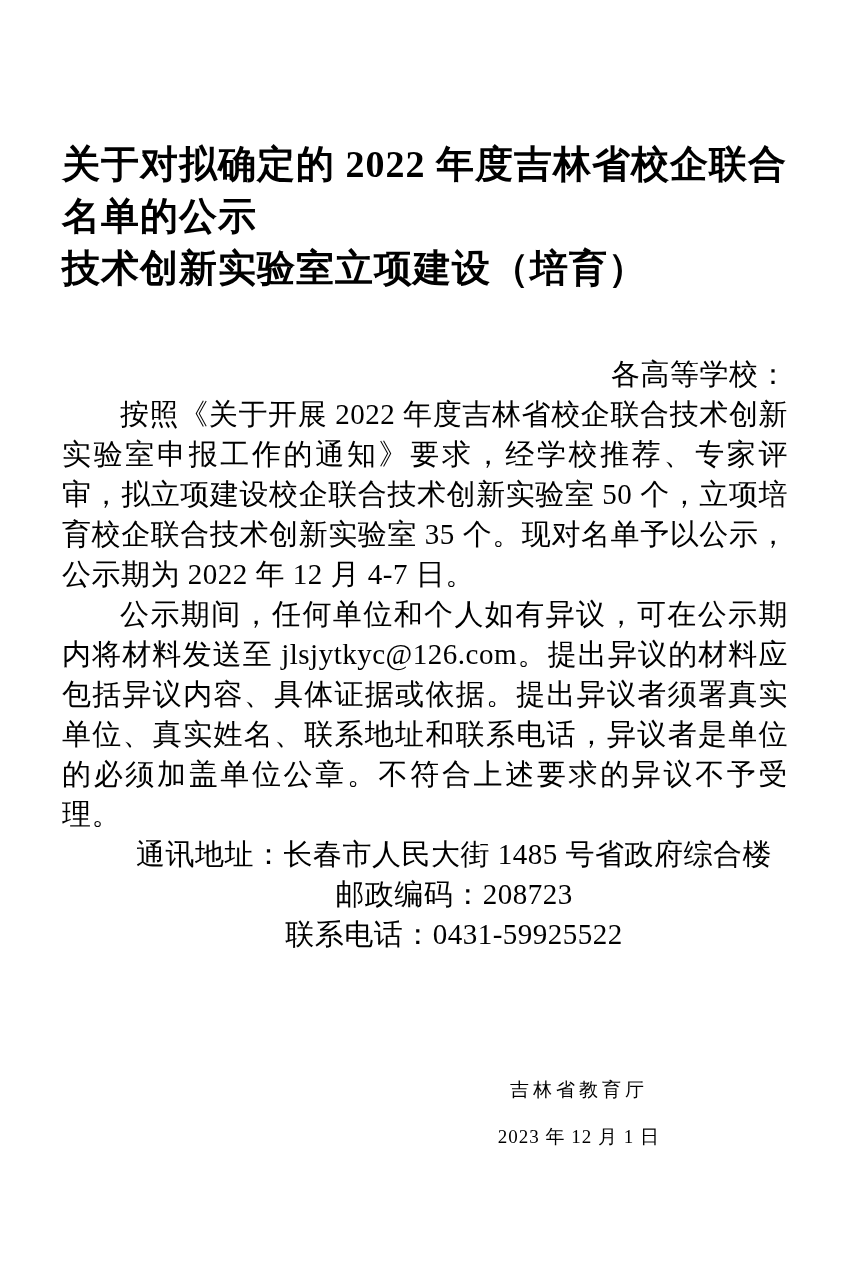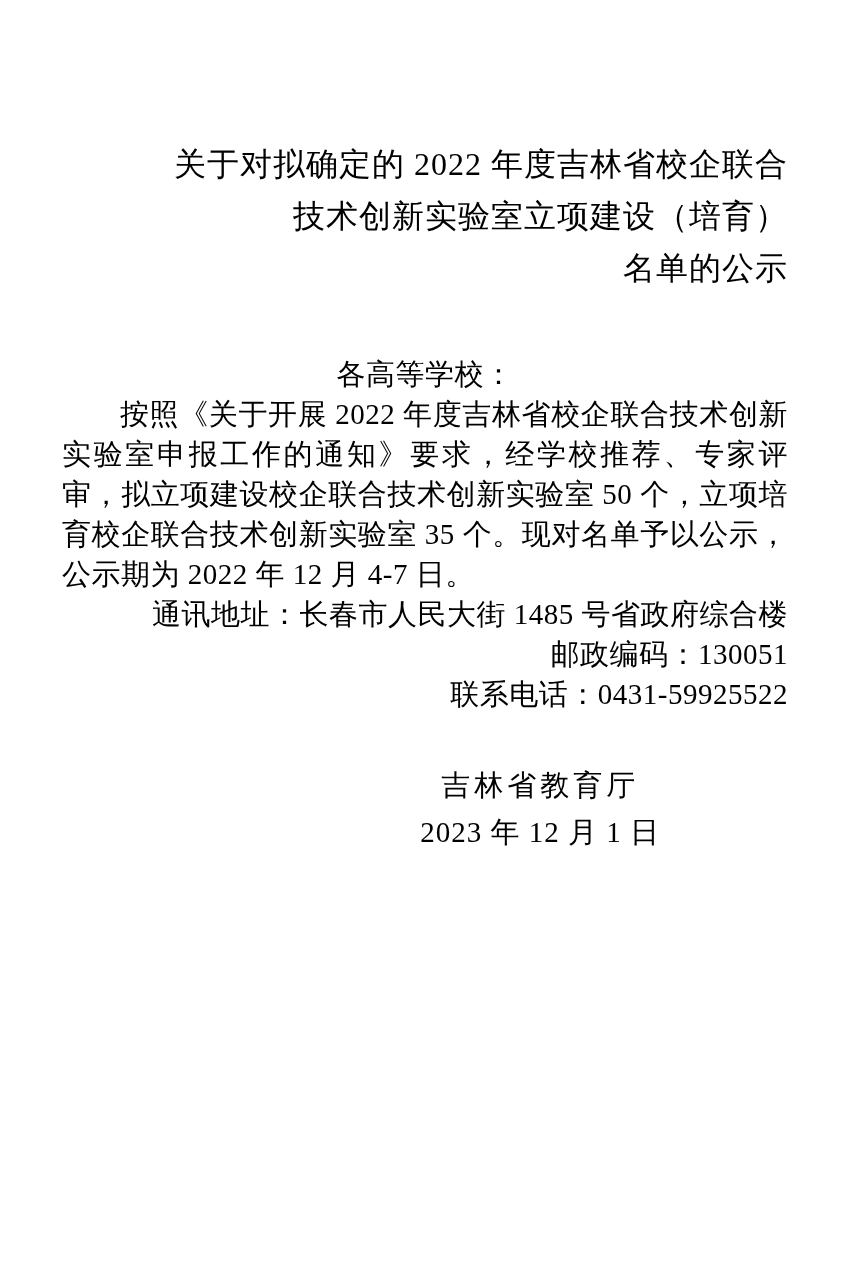--- a/index.html
+++ b/index.html
@@ -15,82 +15,83 @@
     font-family: "Liberation Serif", serif;
   }
   .page {
     box-sizing: border-box;
     width: 846px;
     height: 1277px;
     padding: 138px 58px 0 62px;
     background: #ffffff;
   }
   .title {
-    text-align: right;
-    font-weight: 400;
-    font-size: 32px;
+    text-align: left;
+    font-weight: 700;
+    font-size: 38px;
     line-height: 52px;
     letter-spacing: 1px;
   }
   .title-line {
     white-space: nowrap;
   }
   .doc-body {
     margin-top: 60px;
     font-size: 29px;
     line-height: 40px;
     letter-spacing: 0.5px;
   }
   .doc-body p {
     margin: 0;
   }
   .salutation {
-    text-align: center;
+    text-align: right;
   }
   .para {
     text-indent: 2em;
     text-align: justify;
     text-justify: inter-ideograph;
   }
   .contact-line {
     text-indent: 2em;
-    text-align: right;
+    text-align: center;
   }
   .signature {
-    margin-top: 48px;
+    margin-top: 112px;
     margin-left: auto;
     margin-right: 128px;
     width: fit-content;
     text-align: center;
-    font-size: 29px;
+    font-size: 19px;
     line-height: 47px;
   }
   .sig-org {
     letter-spacing: 4px;
   }
   .sig-date {
     letter-spacing: 1px;
   }
 </style>
 </head>
 <body>
 
 <div class="page">
 
   <div class="title">
     <div class="title-line">关于对拟确定的 2022 年度吉林省校企联合</div>
+    <div class="title-line">名单的公示</div>
     <div class="title-line">技术创新实验室立项建设（培育）</div>
-    <div class="title-line">名单的公示</div>
   </div>
 
   <div class="doc-body">
     <p class="salutation">各高等学校：</p>
     <p class="para">按照《关于开展 2022 年度吉林省校企联合技术创新实验室申报工作的通知》要求，经学校推荐、专家评审，拟立项建设校企联合技术创新实验室 50 个，立项培育校企联合技术创新实验室 35 个。现对名单予以公示，公示期为 2022 年 12 月 4-7 日。</p>
+    <p class="para">公示期间，任何单位和个人如有异议，可在公示期内将材料发送至 jlsjytkyc@126.com。提出异议的材料应包括异议内容、具体证据或依据。提出异议者须署真实单位、真实姓名、联系地址和联系电话，异议者是单位的必须加盖单位公章。不符合上述要求的异议不予受理。</p>
     <p class="contact-line">通讯地址：长春市人民大街 1485 号省政府综合楼</p>
-    <p class="contact-line">邮政编码：130051</p>
+    <p class="contact-line">邮政编码：208723</p>
     <p class="contact-line">联系电话：0431-59925522</p>
   </div>
 
   <div class="signature">
     <div class="sig-org">吉林省教育厅</div>
     <div class="sig-date">2023 年 12 月 1 日</div>
   </div>
 
 </div>
 

